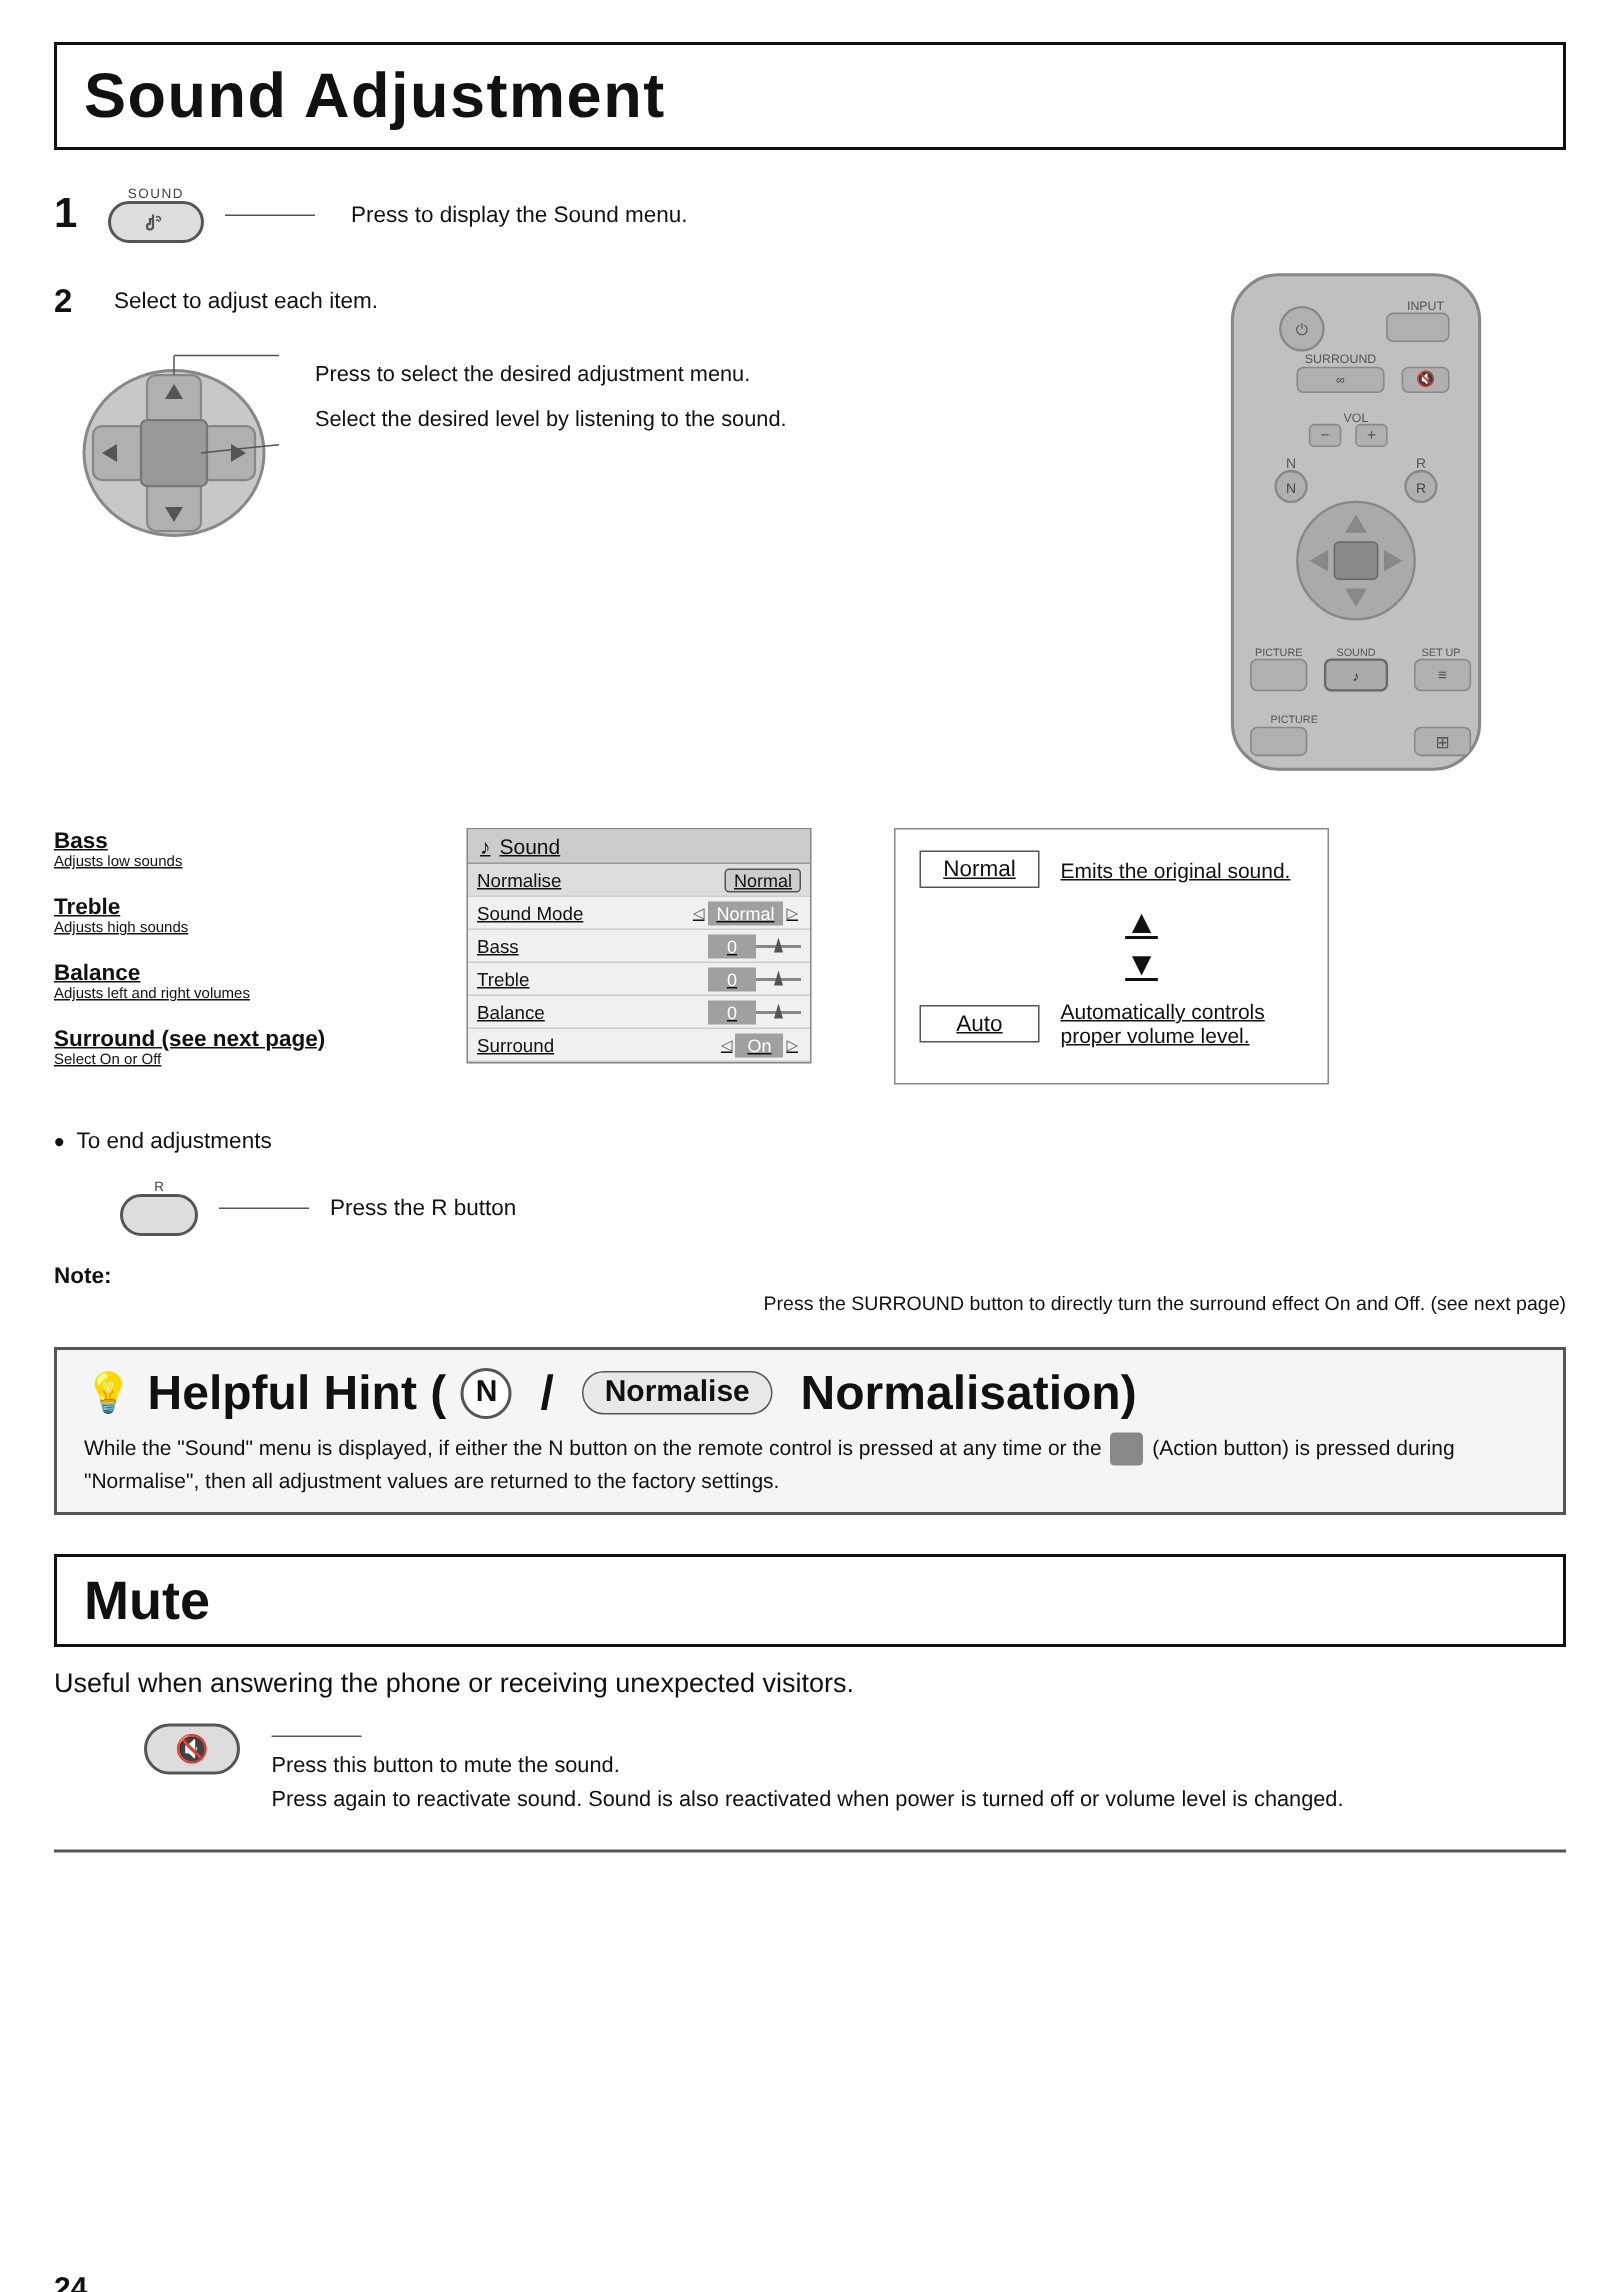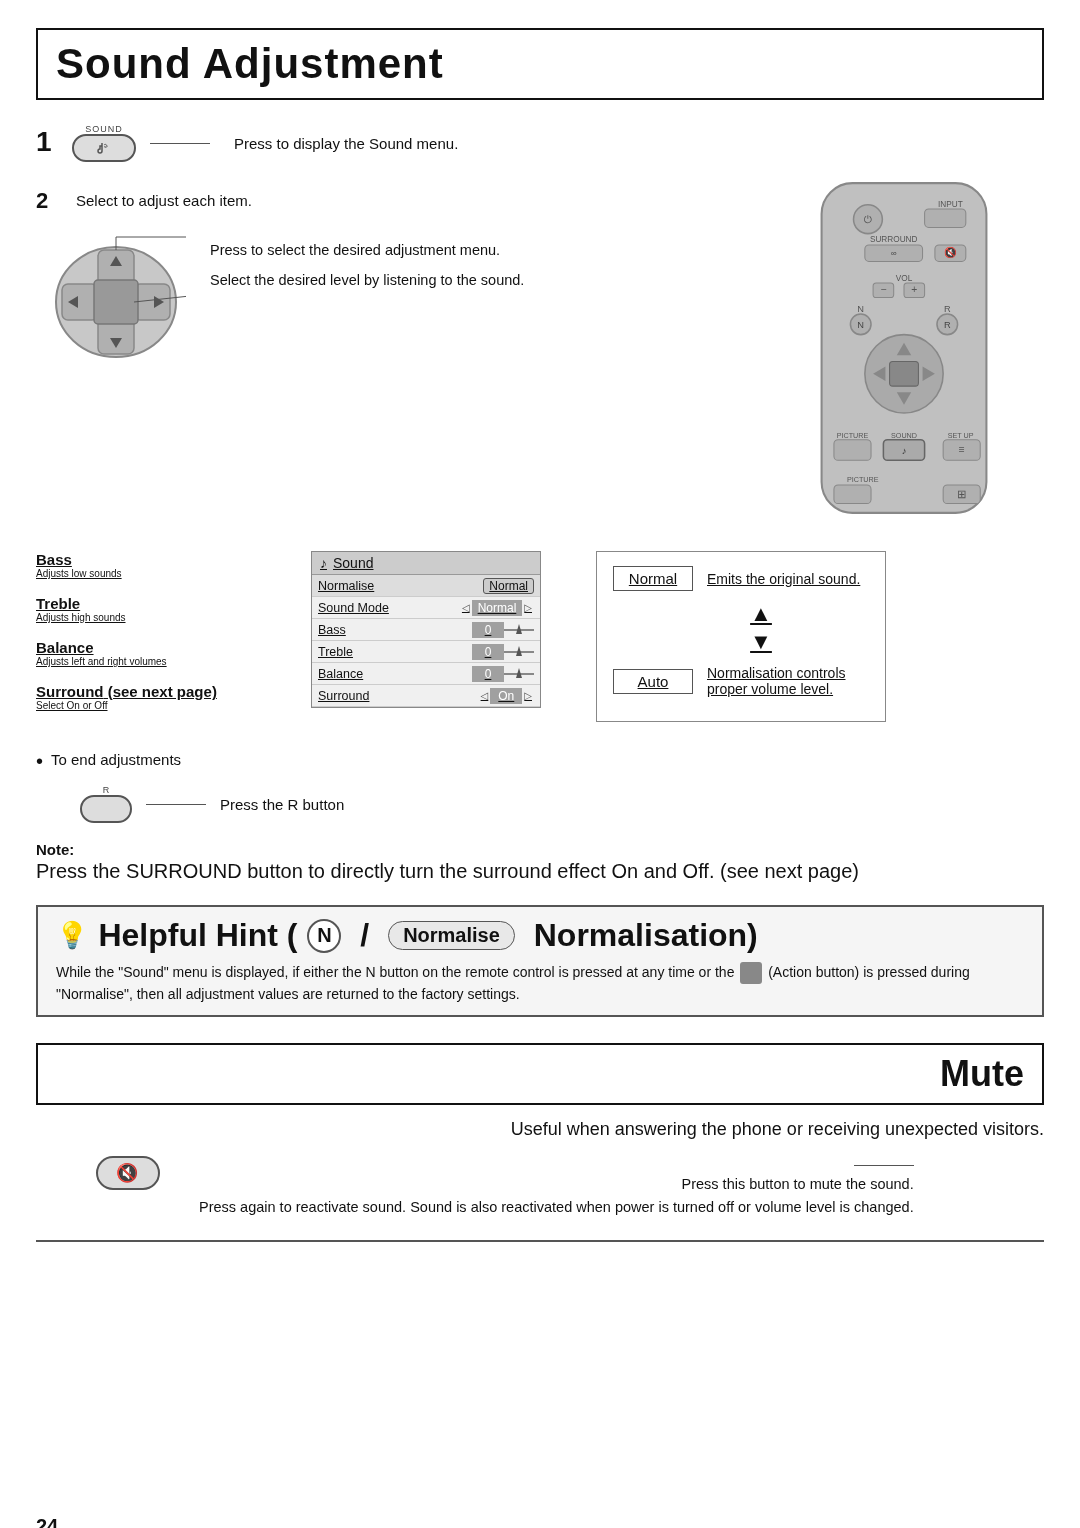--- a/index.html
+++ b/index.html
@@ -298,22 +298,23 @@
 
     
     .note-section {
       margin: 18px 36px 0 36px;
     }
     .note-title {
       font-weight: 700;
       font-size: 15px;
     }
     .note-text {
-      font-size: 20px;
+      font-size: 13px;
       margin-top: 2px;
+      text-align: right;
     }
 
     
     .hint-section {
       margin: 22px 36px 0 36px;
       border: 2.5px solid #555;
       background: #f5f5f5;
       padding: 10px 18px;
     }
     .hint-title {
@@ -354,21 +355,20 @@
       height: 22px;
       background: #888;
       border-radius: 3px;
       vertical-align: middle;
       margin: 0 2px;
     }
 
     
     .mute-section {
       margin: 26px 36px 0 36px;
-      text-align: right;
     }
     .mute-title-bar {
       border: 2.5px solid #111;
       padding: 8px 18px;
       margin-bottom: 14px;
     }
     .mute-title {
       font-size: 36px;
       font-weight: 900;
     }
@@ -643,21 +643,21 @@
         <div class="badge-box">Normal</div>
         <div style="font-size:14px;">Emits the original sound.</div>
       </div>
       <div class="arrow-col">
         <span style="font-size:22px;">▲</span>
         <span style="font-size:22px;">▼</span>
       </div>
       <div class="normal-auto-row" style="margin-top:10px;">
         <div class="badge-box">Auto</div>
         <div style="font-size:14px;">
-          <span>Normalisation controls</span><br>
+          <span>Automatically controls</span><br>
           <span>proper volume level.</span>
         </div>
       </div>
     </div>
   </div>
 
   <div class="bullet-section">
     <div class="bullet-item">
       <span class="bullet-dot">•</span>
       <span>To end adjustments</span>
@@ -698,21 +698,21 @@
     <div class="mute-title-bar">
       <span class="mute-title">Mute</span>
     </div>
     <div class="mute-desc">Useful when answering the phone or receiving unexpected visitors.</div>
     <div class="mute-btn-row">
       <div class="mute-btn-icon">
         <div class="mute-btn-shape">
           <span class="mute-icon-text">🔇</span>
         </div>
       </div>
-      <div style="margin-left:23px;">
+      <div style="margin-left:5px;">
         <div class="connector-line" style="display:inline-block; margin-bottom:4px;"></div>
         <div class="mute-instructions">
           <div>Press this button to mute the sound.</div>
           <div>Press again to reactivate sound. Sound is also reactivated when power is turned off or volume level is changed.</div>
         </div>
       </div>
     </div>
   </div>
 
   <div class="bottom-border"></div>

